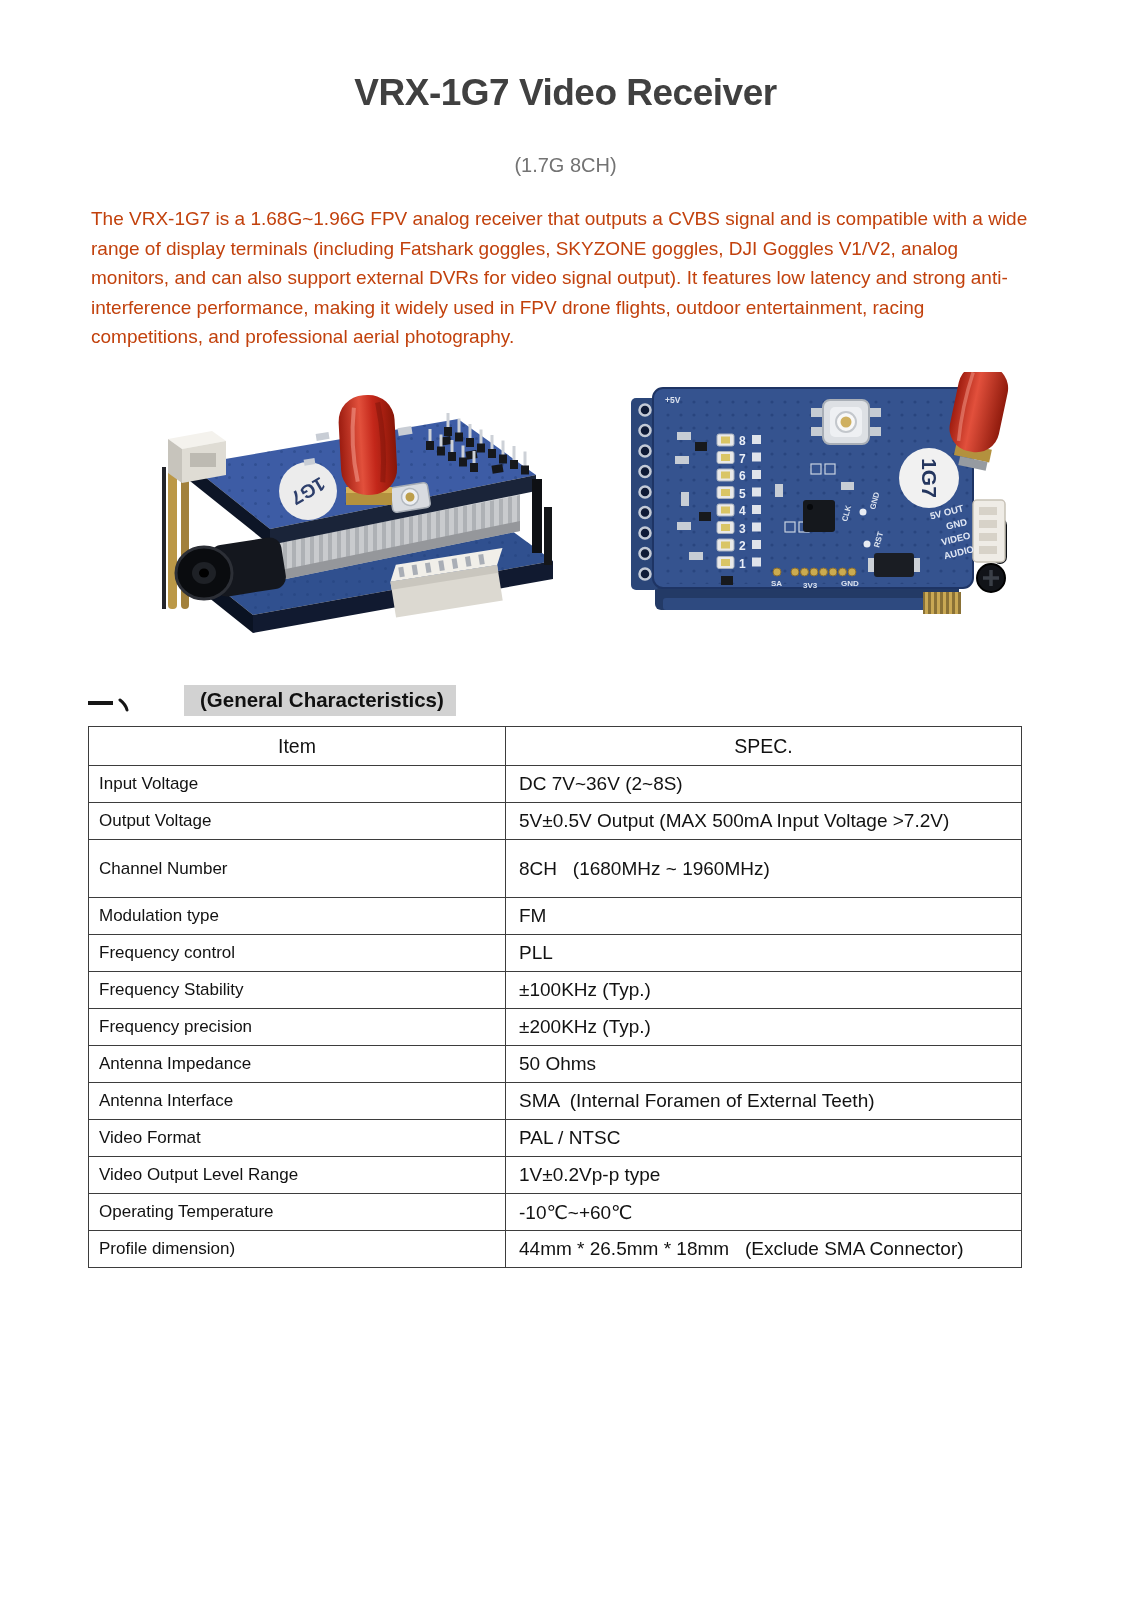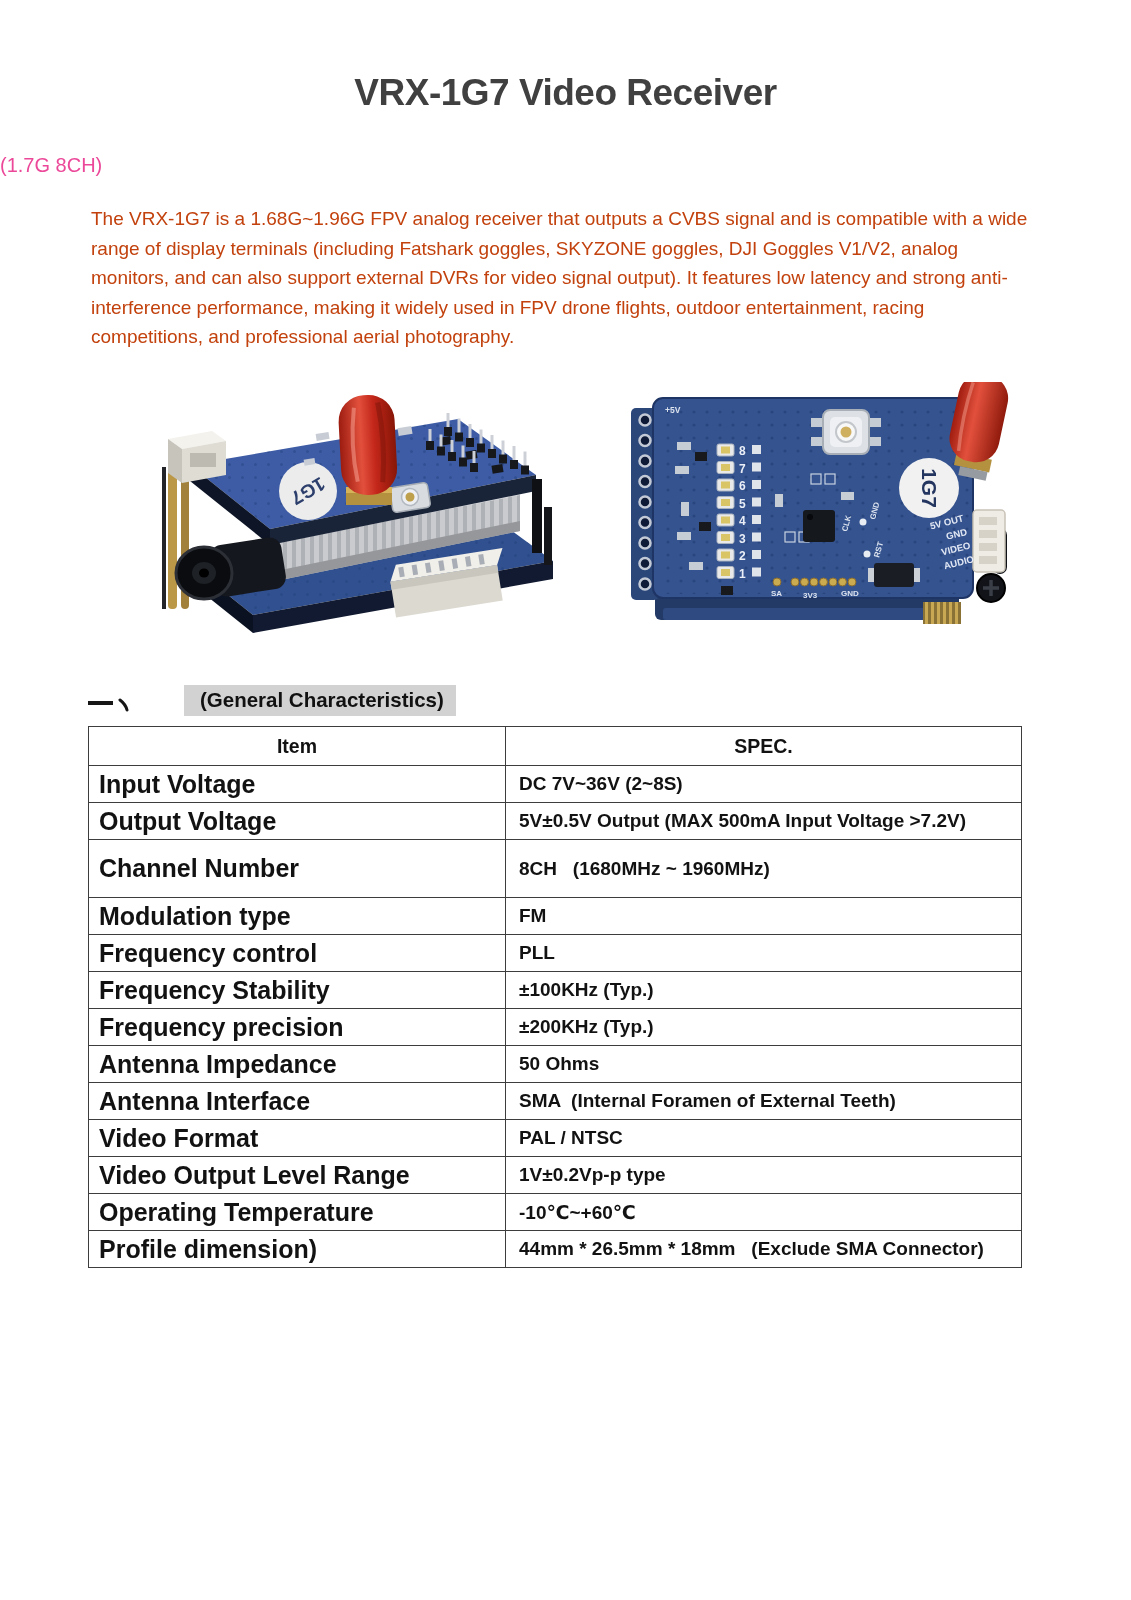--- a/index.html
+++ b/index.html
@@ -20,35 +20,36 @@
     text-align: center;
     font-size: 37px;
     font-weight: bold;
     color: #404040;
     letter-spacing: -0.5px;
   }
   .doc-subtitle {
     position: absolute;
     top: 154px; left: 0;
     width: 100%;
+    text-align: center;
     font-size: 20px;
-    color: #ec4899;
+    color: #737373;
   }
   .doc-desc {
     position: absolute;
     top: 201px; left: 88px;
     width: 944px;
     margin: 3px;
     font-size: 19px;
     line-height: 29.5px;
     color: #c2410c;
   }
   .photo { position: absolute; }
   .photo-left  { top: 383px; left: 148px; }
-  .photo-right { top: 382px; left: 625px; }
+  .photo-right { top: 372px; left: 625px; }
 
   .section-heading {
     position: absolute;
     top: 684px; left: 88px;
     display: flex;
     align-items: center;
     font-size: 20.5px;
     font-weight: bold;
     color: #111;
     height: 32px;
@@ -70,29 +71,29 @@
 
   table.spec {
     position: absolute;
     top: 726px; left: 88px;
     width: 934px;
     border-collapse: collapse;
     table-layout: fixed;
   }
   table.spec th, table.spec td {
     border: 1.5px solid #3d3d3d;
-    font-weight: bold;
+    font-weight: normal;
     color: #121212;
     vertical-align: middle;
   }
   table.spec thead tr { height: 39px; }
   table.spec th { font-size: 19.5px; text-align: center; }
   table.spec tbody tr { height: 37px; }
   table.spec tbody tr.tall { height: 58px; }
-  td.c-item { font-size: 25px; padding-left: 10px; }
+  td.c-item { font-size: 17px; padding-left: 10px; }
   td.c-spec { font-size: 19px; padding-left: 13px; white-space: pre-wrap; }
 </style>
 </head>
 <body>
 
 <div class="page">
 
   <h1 class="doc-title">VRX-1G7 Video Receiver</h1>
   <div class="doc-subtitle">(1.7G 8CH)</div>
   <p class="doc-desc">The VRX-1G7 is a 1.68G~1.96G FPV analog receiver that outputs a CVBS signal and is compatible with a wide range of display terminals (including Fatshark goggles, SKYZONE goggles, DJI Goggles V1/V2, analog monitors, and can also support external DVRs for video signal output). It features low latency and strong anti-interference performance, making it widely used in FPV drone flights, outdoor entertainment, racing competitions, and professional aerial photography.</p>

